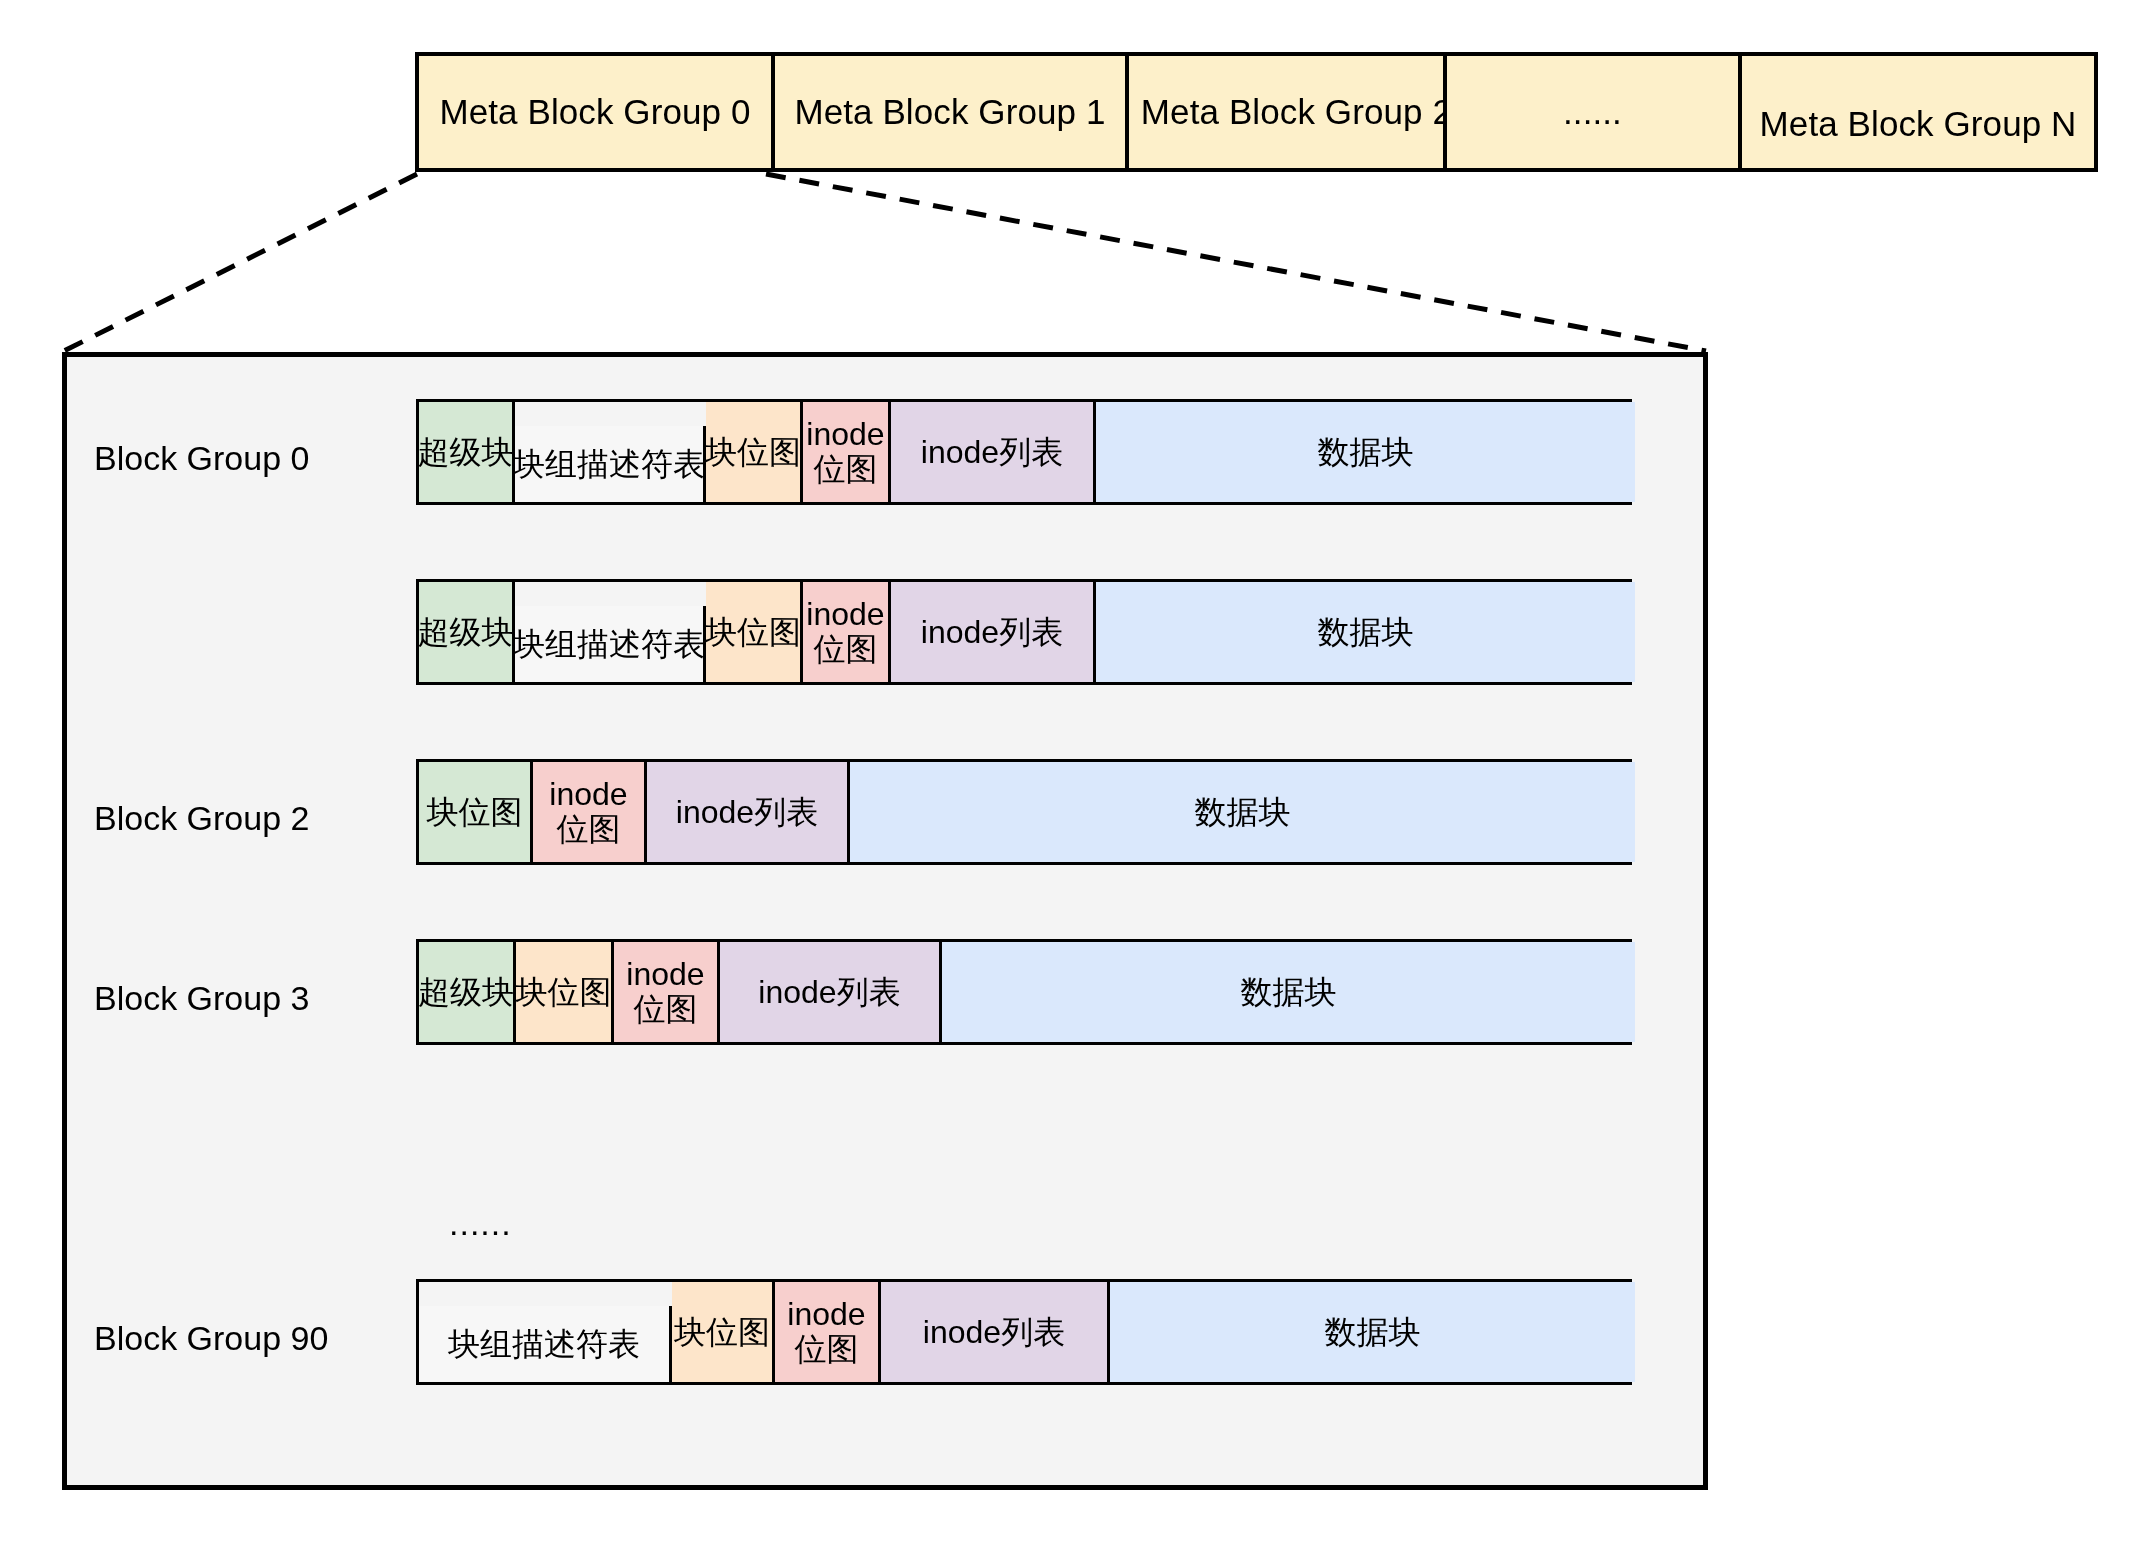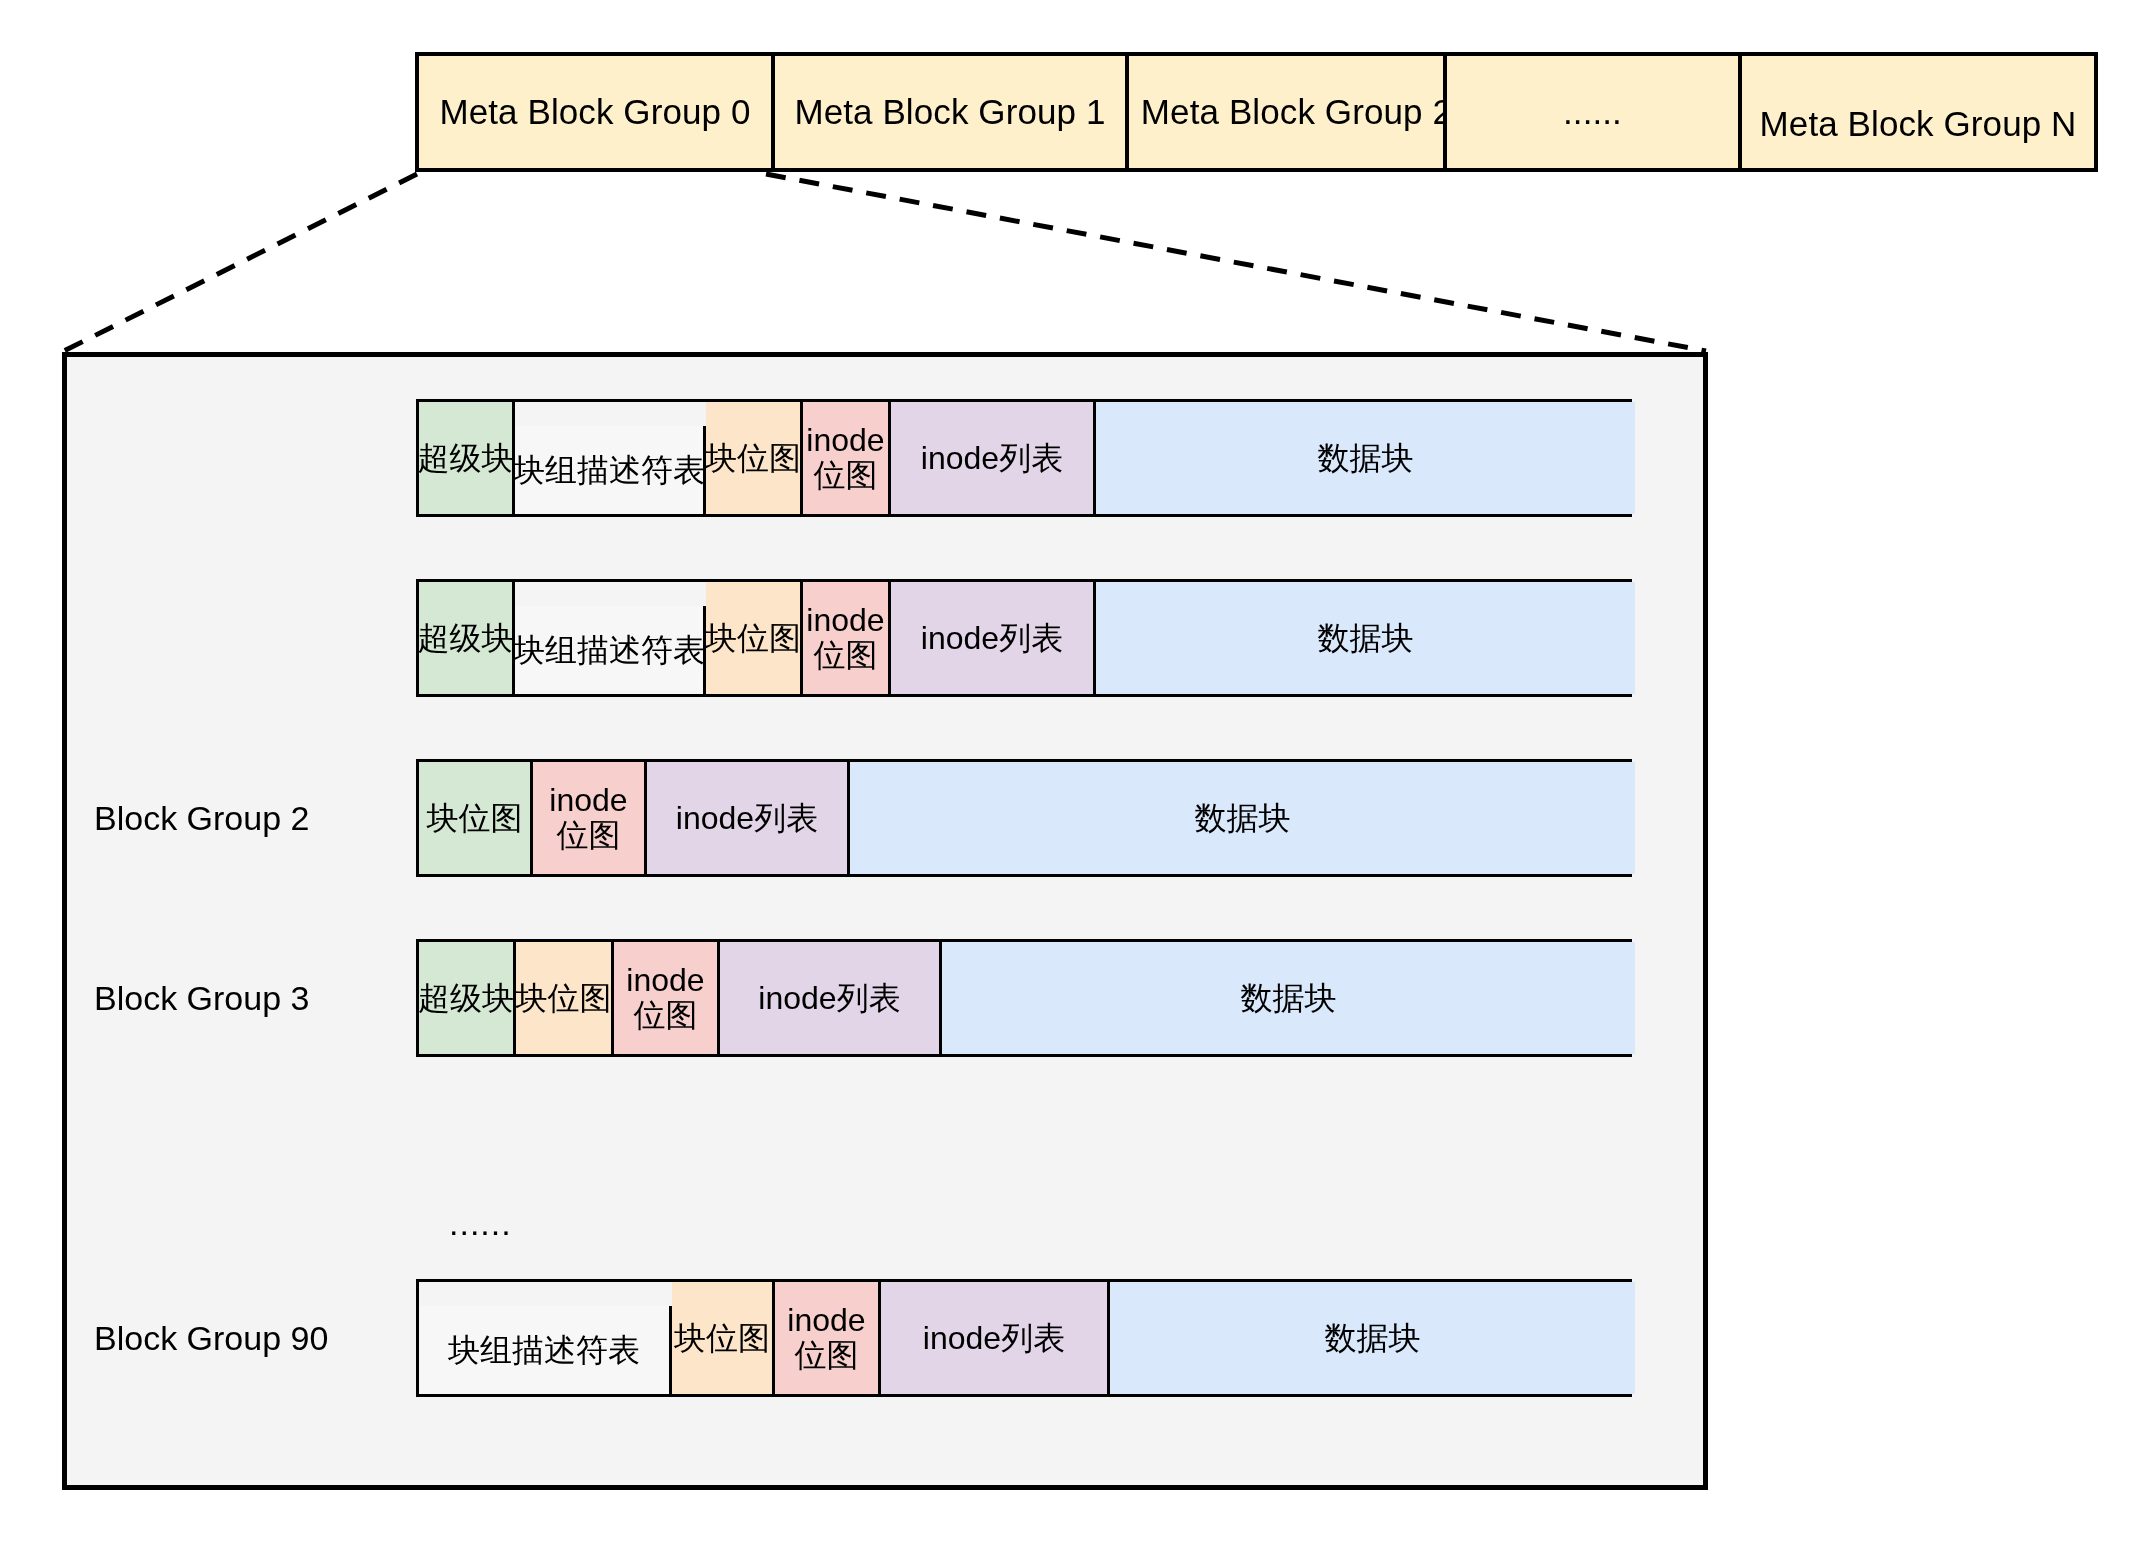--- a/index.html
+++ b/index.html
@@ -81,21 +81,21 @@
     padding-left: 27px;
     box-sizing: border-box;
     font-size: 34px;
     color: #000000;
     white-space: nowrap;
   }
   .bg-strip {
     position: absolute;
     top: 0;
     left: 349px;
-    height: 118px;
+    height: 106px;
     display: flex;
     box-sizing: border-box;
     border: 3px solid #000000;
   }
   .bg-cell {
     box-sizing: border-box;
     border-right: 3px solid #000000;
     display: flex;
     flex-direction: column;
     align-items: center;
@@ -141,20 +141,21 @@
   </div>
 
 <svg id="connector-svg" viewBox="0 0 2149 1543" xmlns="http://www.w3.org/2000/svg">
   <line x1="417" y1="174" x2="64" y2="351" stroke="#000000" stroke-width="5" stroke-dasharray="20 14"></line>
   <line x1="766" y1="174" x2="1706" y2="351" stroke="#000000" stroke-width="5" stroke-dasharray="20 14"></line>
 </svg>
 
 <div id="detail-panel">
   <div id="rows-container">
       <div class="bg-row" style="top: 42px;">
+        <div class="bg-label">Block Group 0</div>
         <div class="bg-strip" style="width: 1216px;">
           <div class="bg-cell c-super" style="width: 96px; flex: 0 0 96px;">
             <span class="l1">超级块</span>
           </div>
           <div class="bg-cell c-desc" style="width: 191px; flex: 0 0 191px;">
             <span class="l1">块组描述符表</span>
           </div>
           <div class="bg-cell c-bbmp" style="width: 97px; flex: 0 0 97px;">
             <span class="l1">块位图</span>
           </div>

